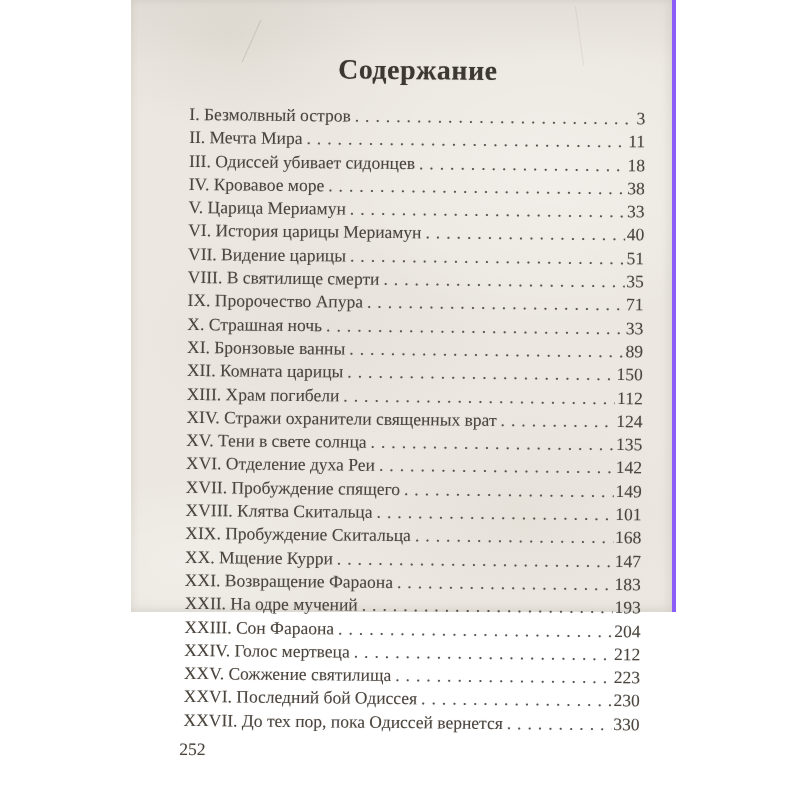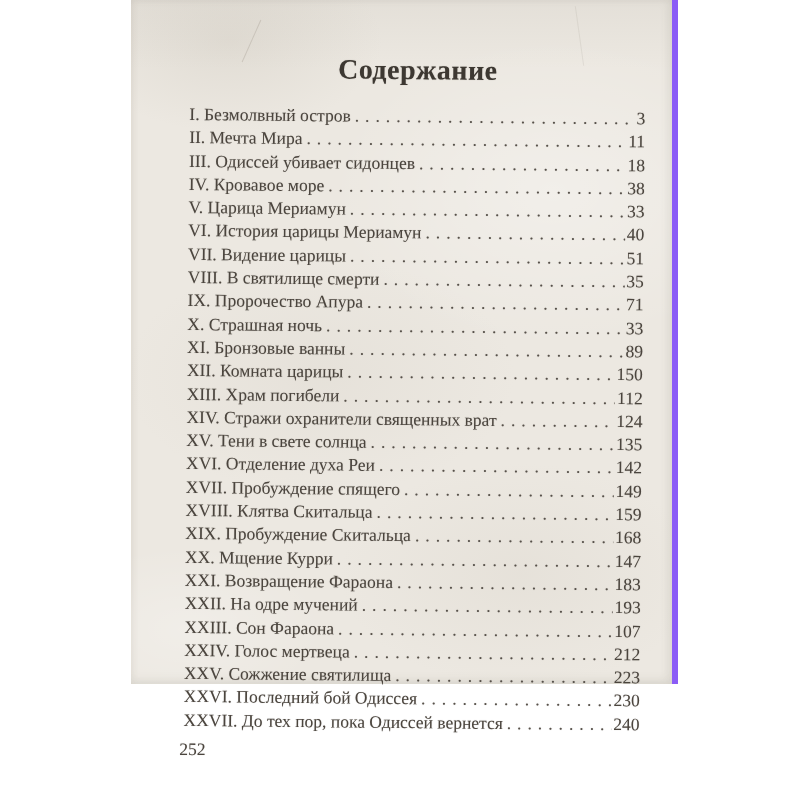--- a/index.html
+++ b/index.html
@@ -17,23 +17,23 @@
   .photo {
     position: absolute;
     inset: 0;
     background: #ffffff;
   }
   .page {
     position: absolute;
     left: 131px;
     top: 0;
     width: 541px;
-    height: 684px;
+    height: 612px;
     background: #ece8e1;
-    border-right: 6px solid #8b5cf6;
+    border-right: 4px solid #8b5cf6;
     box-shadow: inset -4px 0 8px rgba(90,85,75,0.08), inset 0 -5px 10px rgba(90,85,75,0.06), inset 3px 0 6px rgba(90,85,75,0.04);
   }
   .texture {
     position: absolute;
     inset: 0;
     pointer-events: none;
     background:
       radial-gradient(ellipse 220px 130px at 18% 6%, rgba(185,178,165,0.22), transparent 70%),
       radial-gradient(ellipse 320px 220px at 78% 28%, rgba(255,255,255,0.30), transparent 70%),
       radial-gradient(ellipse 280px 170px at 35% 55%, rgba(192,185,172,0.14), transparent 70%),
@@ -192,21 +192,21 @@
             <span class="num">142</span>
           </div>
           <div class="row">
             <span class="lab">XVII. Пробуждение спящего</span>
             <span class="dots">................................................................................</span>
             <span class="num">149</span>
           </div>
           <div class="row">
             <span class="lab">XVIII. Клятва Скитальца</span>
             <span class="dots">................................................................................</span>
-            <span class="num">159</span>
+            <span class="num">101</span>
           </div>
           <div class="row">
             <span class="lab">XIX. Пробуждение Скитальца</span>
             <span class="dots">................................................................................</span>
             <span class="num">168</span>
           </div>
           <div class="row">
             <span class="lab">XX. Мщение Курри</span>
             <span class="dots">................................................................................</span>
             <span class="num">147</span>
@@ -217,39 +217,39 @@
             <span class="num">183</span>
           </div>
           <div class="row">
             <span class="lab">XXII. На одре мучений</span>
             <span class="dots">................................................................................</span>
             <span class="num">193</span>
           </div>
           <div class="row">
             <span class="lab">XXIII. Сон Фараона</span>
             <span class="dots">................................................................................</span>
-            <span class="num">107</span>
+            <span class="num">204</span>
           </div>
           <div class="row">
             <span class="lab">XXIV. Голос мертвеца</span>
             <span class="dots">................................................................................</span>
             <span class="num">212</span>
           </div>
           <div class="row">
             <span class="lab">XXV. Сожжение святилища</span>
             <span class="dots">................................................................................</span>
             <span class="num">223</span>
           </div>
           <div class="row">
             <span class="lab">XXVI. Последний бой Одиссея</span>
             <span class="dots">................................................................................</span>
             <span class="num">230</span>
           </div>
           <div class="row">
             <span class="lab">XXVII. До тех пор, пока Одиссей вернется</span>
             <span class="dots">................................................................................</span>
-            <span class="num">240</span>
+            <span class="num">330</span>
           </div>
         </div>
       <div class="folio">252</div>
     </div>
   </div>
 </div>
 
 </body></html>

